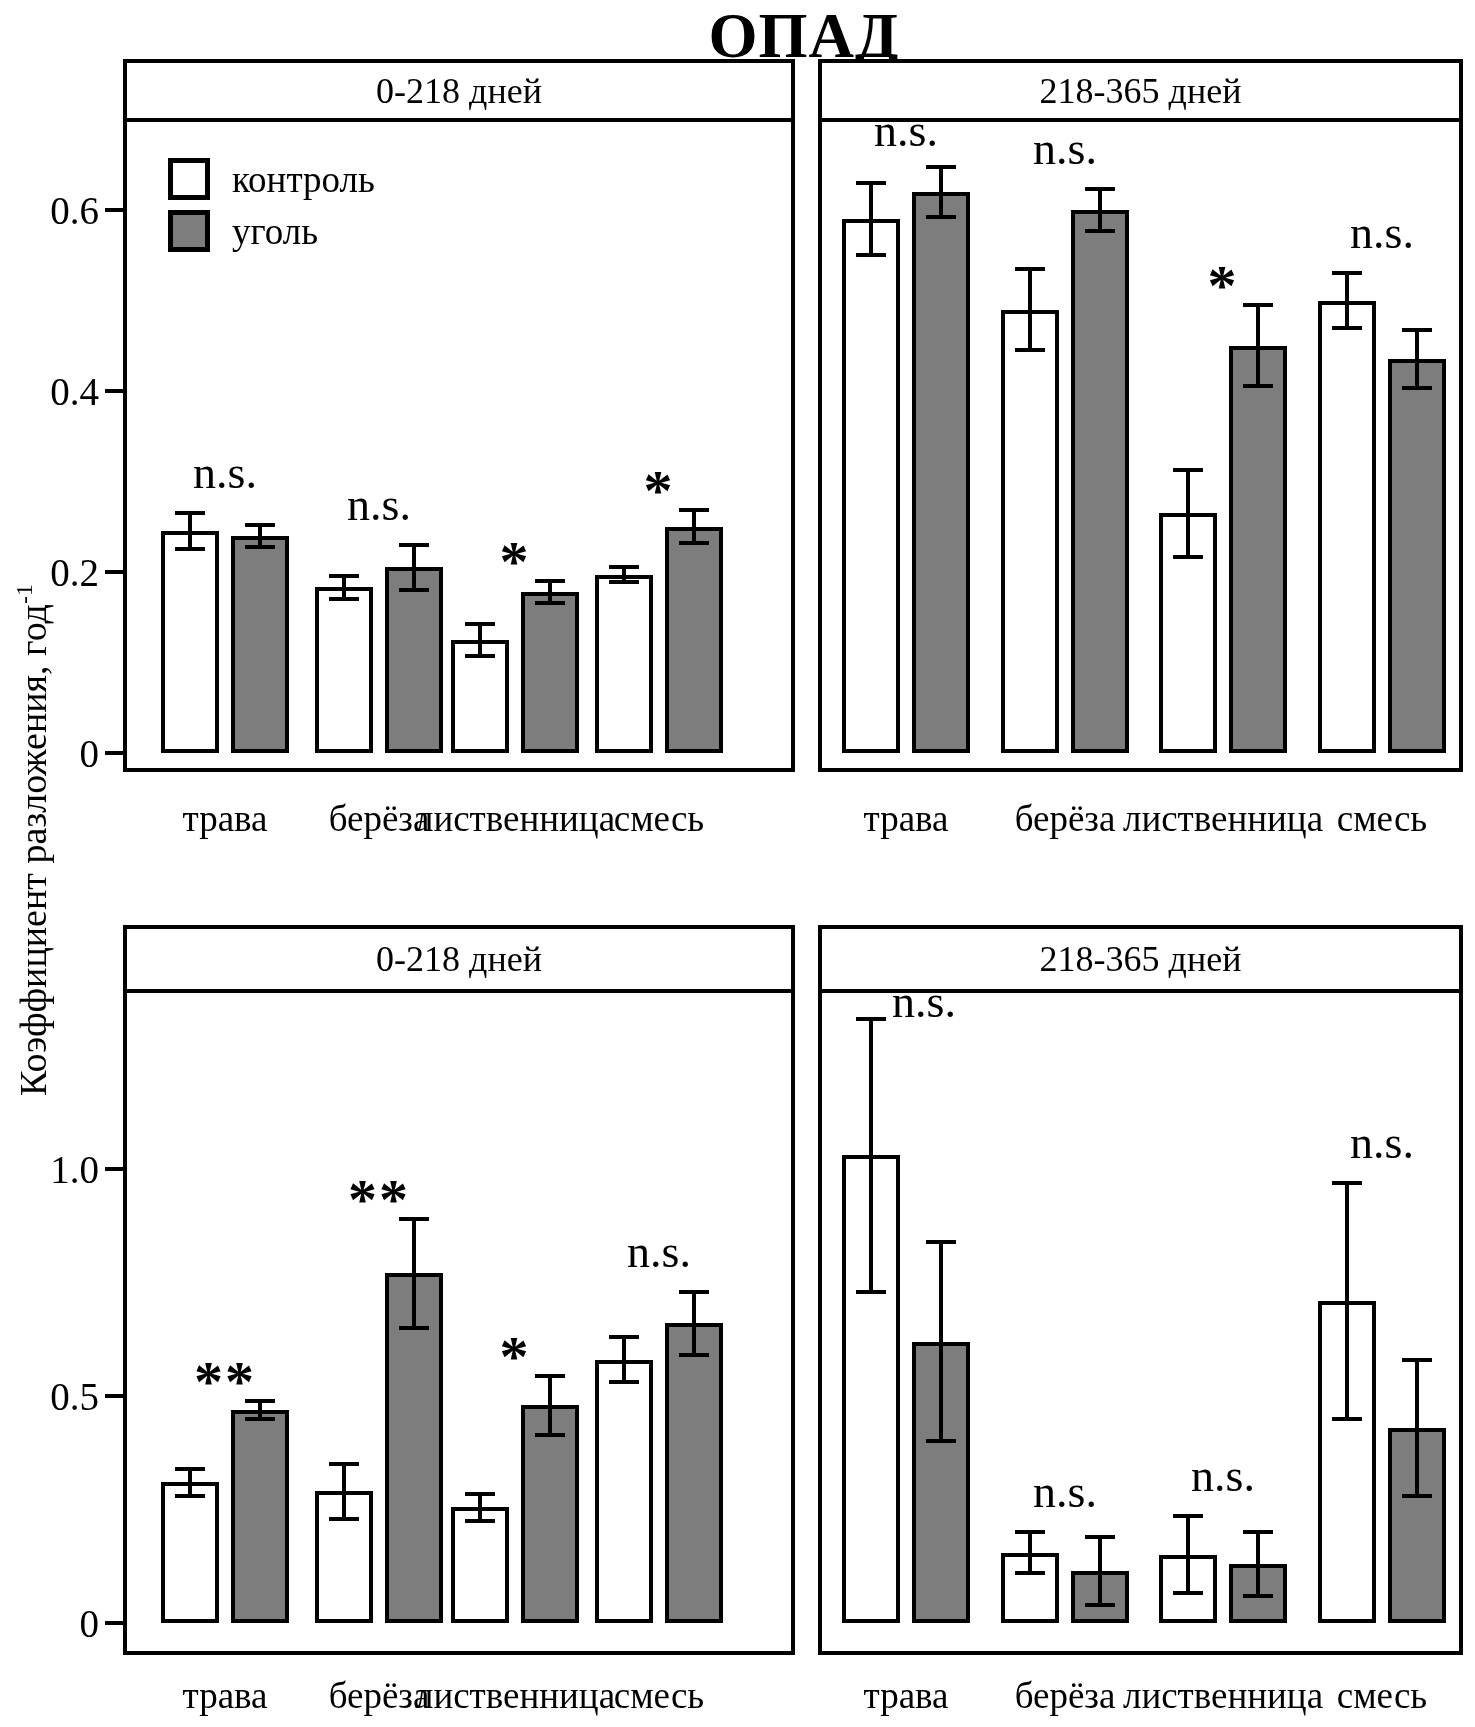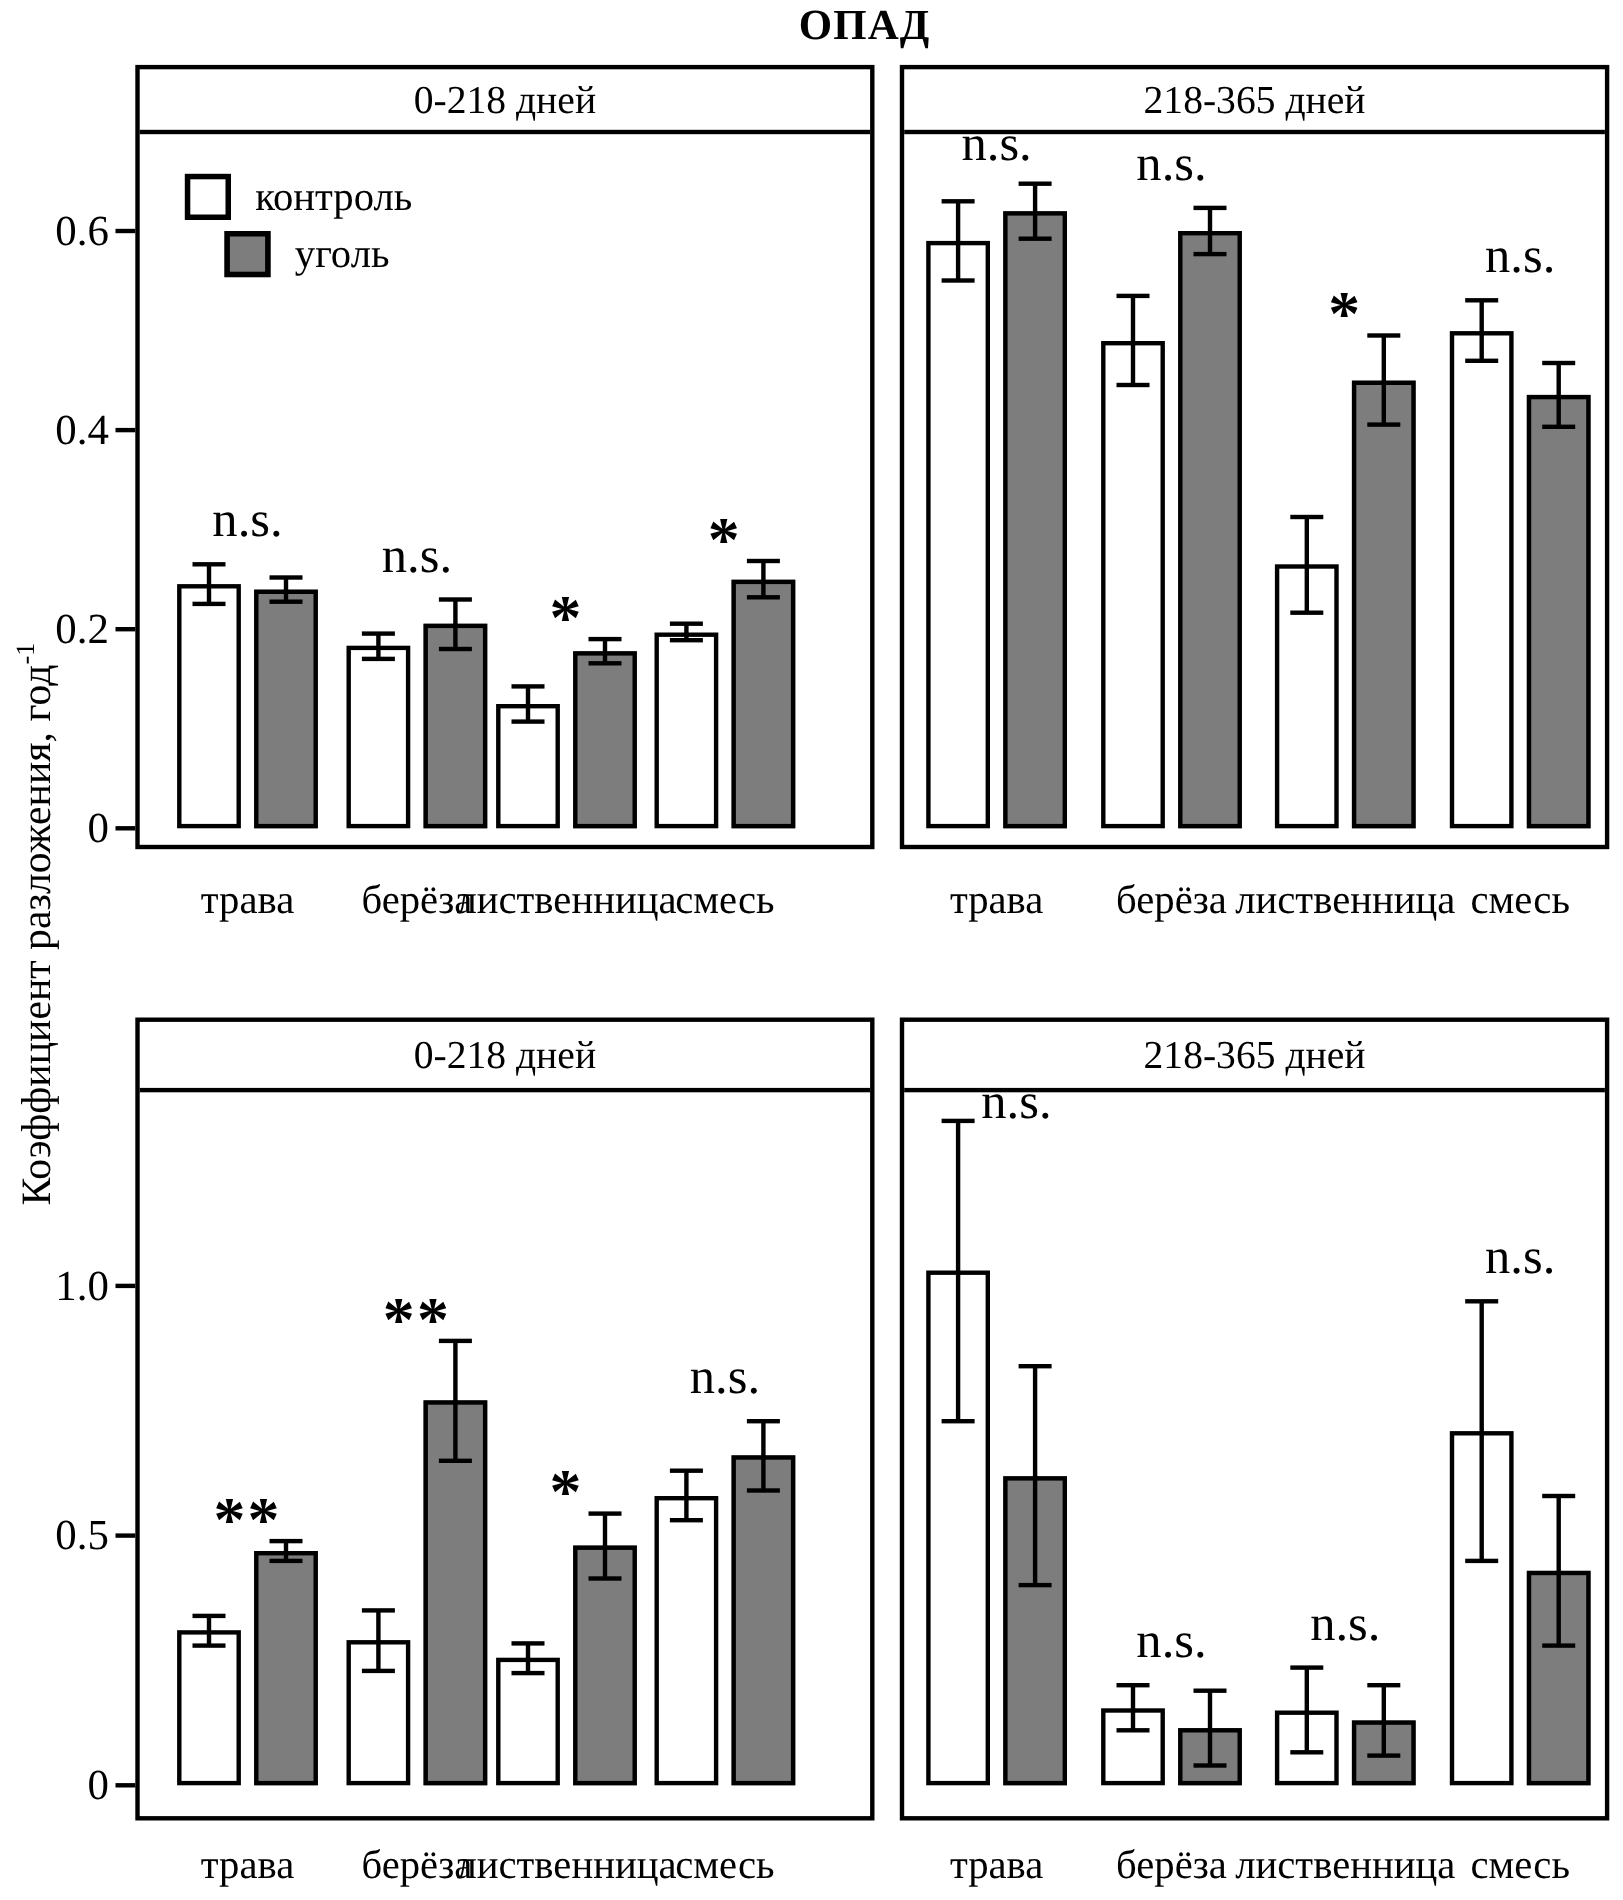--- a/index.html
+++ b/index.html
@@ -2,22 +2,22 @@
 <html><head>
 <meta charset="utf-8">
 <style>
   html,body{margin:0;padding:0;background:#ffffff;}
   .figure{
     position:relative; width:1475px; height:1727px; background:#ffffff;
     font-family:"Liberation Serif","DejaVu Serif",serif; color:#000;
     overflow:hidden;
   }
   .section-title{
-    position:absolute; left:116px; width:1340px; text-align:center;
-    font-size:39px; font-weight:bold; letter-spacing:1px;
+    position:absolute; left:134px; width:1340px; text-align:center;
+    font-size:63px; font-weight:bold; letter-spacing:1px;
   }
   .ylabel{
     position:absolute; left:33px; top:840px; white-space:nowrap;
     transform:translate(-50%,-50%) rotate(-90deg); font-size:38px;
   }
   .ylabel sup{font-size:24px;}
   .panel{
     position:absolute; border:4px solid #000; background:#fff; box-sizing:border-box;
   }
   .panel-header{
@@ -63,21 +63,21 @@
         <div class="ticklabel" style="top: 450px;">0.2</div>
         <div class="tickline" style="top: 267px; left: -22px;"></div>
         <div class="ticklabel" style="top: 269px;">0.4</div>
         <div class="tickline" style="top: 86px; left: -22px;"></div>
         <div class="ticklabel" style="top: 88px;">0.6</div>
         <div class="legend" style="left: 41px; top: 36px; width: 300px; height: 110px;">
           <div class="legend-row" style="top: 0px;">
             <div class="legend-swatch" style="background: rgb(255, 255, 255);"></div>
             <span class="legend-text">контроль</span>
           </div>
-          <div class="legend-row" style="top: 52px; margin-left: 36px;">
+          <div class="legend-row" style="top: 52px;">
             <div class="legend-swatch" style="background: rgb(125, 125, 125);"></div>
             <span class="legend-text">уголь</span>
           </div>
         </div>
         <div class="bar" style="left: 34px; width: 58px; bottom: 15px; height: 221.725px; background: rgb(255, 255, 255); border-color: rgb(0, 0, 0);"></div>
         <div class="errline" style="left: 61px; top: 391.175px; height: 36.2px;"></div>
         <div class="errcap" style="left: 48px; top: 389.175px; width: 30px;"></div>
         <div class="errcap" style="left: 48px; top: 425.375px; width: 30px;"></div>
         <div class="bar" style="left: 104px; width: 58px; bottom: 15px; height: 217.2px; background: rgb(125, 125, 125); border-color: rgb(0, 0, 0);"></div>
         <div class="errline" style="left: 131px; top: 402.94px; height: 21.72px;"></div>

